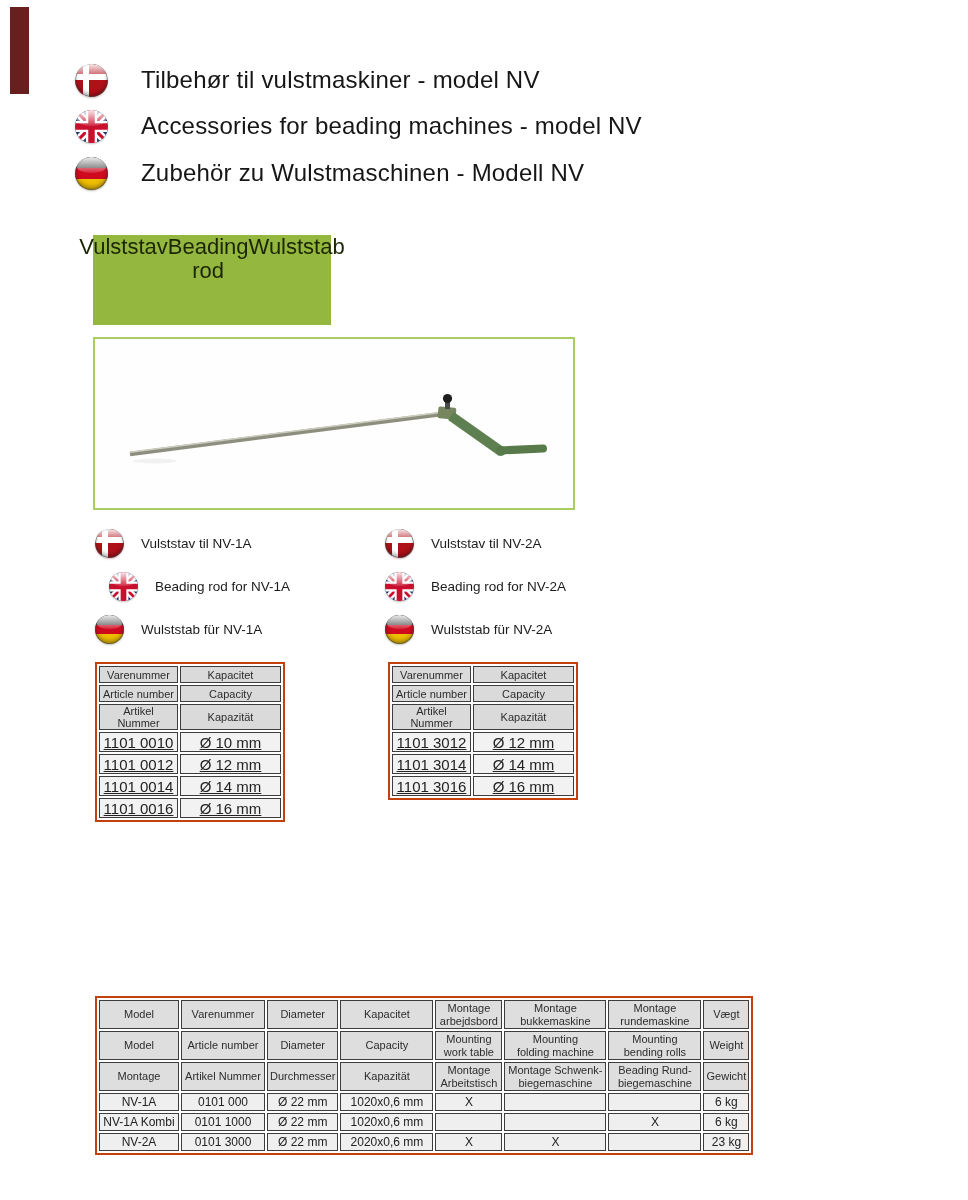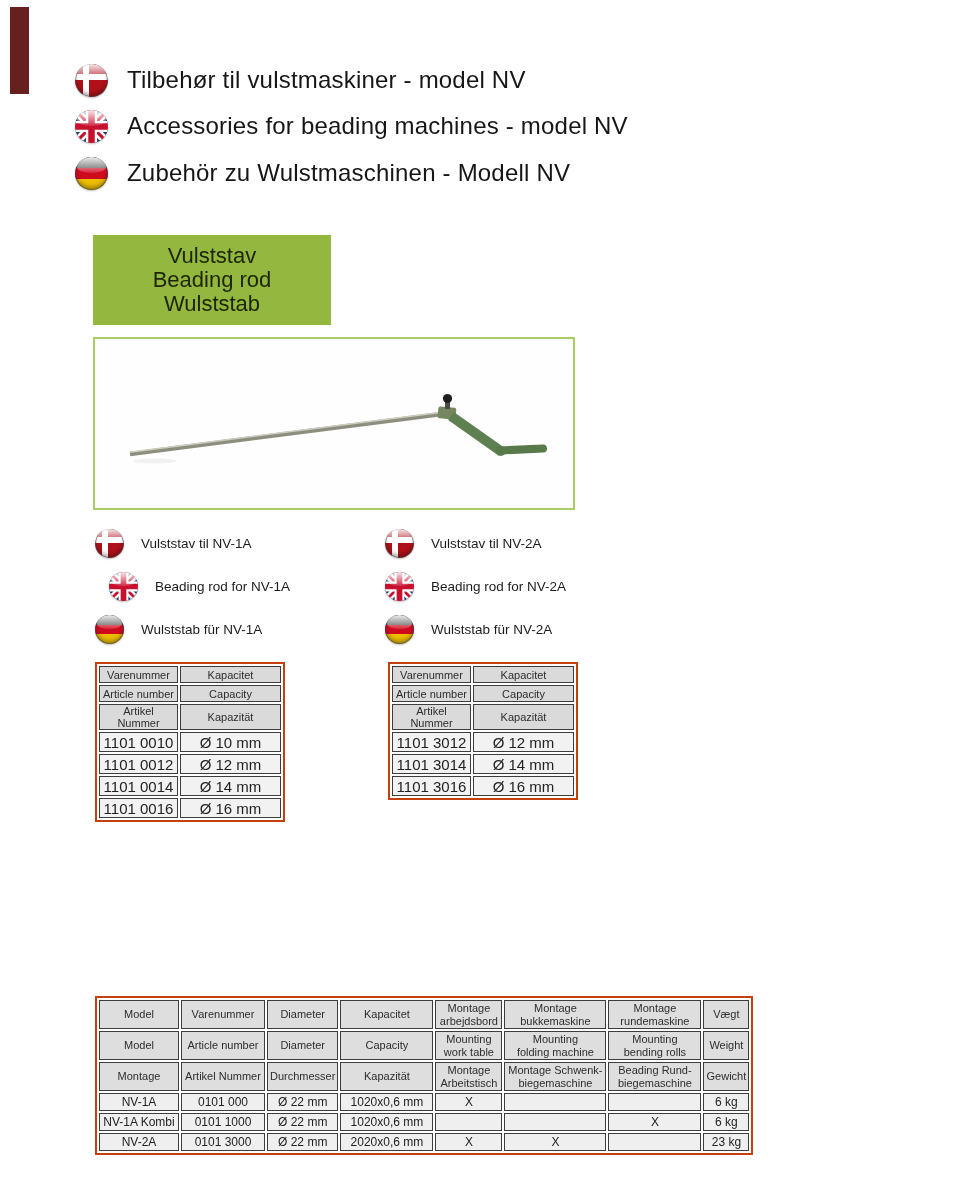--- a/index.html
+++ b/index.html
@@ -27,43 +27,43 @@
   .flag-dk{
     background:
       linear-gradient(#fff,#fff) 0 calc(50% - 3px)/100% 6px no-repeat,
       linear-gradient(#fff,#fff) 29% 0/6px 100% no-repeat,
       #b01119;
   }
   .flag-de{background:linear-gradient(to bottom,#4c4c4c 0 33%,#cf0a1f 33% 66%,#eebe00 66%);}
   .flag-uk svg{position:absolute;left:0;top:0;width:100%;height:100%;}
 
   
-  .heading-row{display:flex;align-items:center;left:75px;height:36px;}
+  .heading-row{display:flex;align-items:center;left:75px;height:36px;gap:14px;}
   .heading-row .htext{margin-left:19px;font-size:24px;letter-spacing:0.2px;color:#161616;}
 
   
   .title-box{
     left:93px;top:235px;width:238px;height:90px;background:#93b73f;
-    display:flex;flex-direction:column;justify-content:center;text-align:center;
+    display:flex;justify-content:center;text-align:center;
     color:#1c2603;font-size:22px;line-height:24px;
   }
 
   
   .image-box{left:93px;top:337px;width:478px;height:169px;border:2px solid #a9cd62;background:#fefefe;}
 
   
   .label-row{display:flex;align-items:center;height:30px;}
   .label-row .ltext{margin-left:17px;font-size:13.5px;color:#1c1c1c;}
 
   
   table{border-collapse:separate;border-spacing:2px;background:#ffffff;border:2px solid #c2410c;}
   td{border:1.5px solid #3d3d3d;text-align:center;vertical-align:middle;box-sizing:border-box;padding:0 2px;}
 
   .mini td.hcell{background:#dadada;font-size:11px;height:17px;color:#2d2d2d;}
-  .mini td.dcell{background:#f2f2f2;font-size:15px;height:20px;color:#222;}
+  .mini td.dcell{background:#f2f2f2;font-size:15px;height:20px;color:#222;text-decoration:underline;}
   .mini .c1{width:79px;}
   .mini .c2{width:101px;}
 
   .spec td.hcell{background:#dedede;font-size:11px;height:29px;color:#2d2d2d;white-space:pre-line;line-height:13px;}
   .spec td.dcell{background:#efefef;font-size:12px;height:18px;color:#222;}
 </style>
 </head>
 <body>
 
 <div class="abs ribbon"></div>

